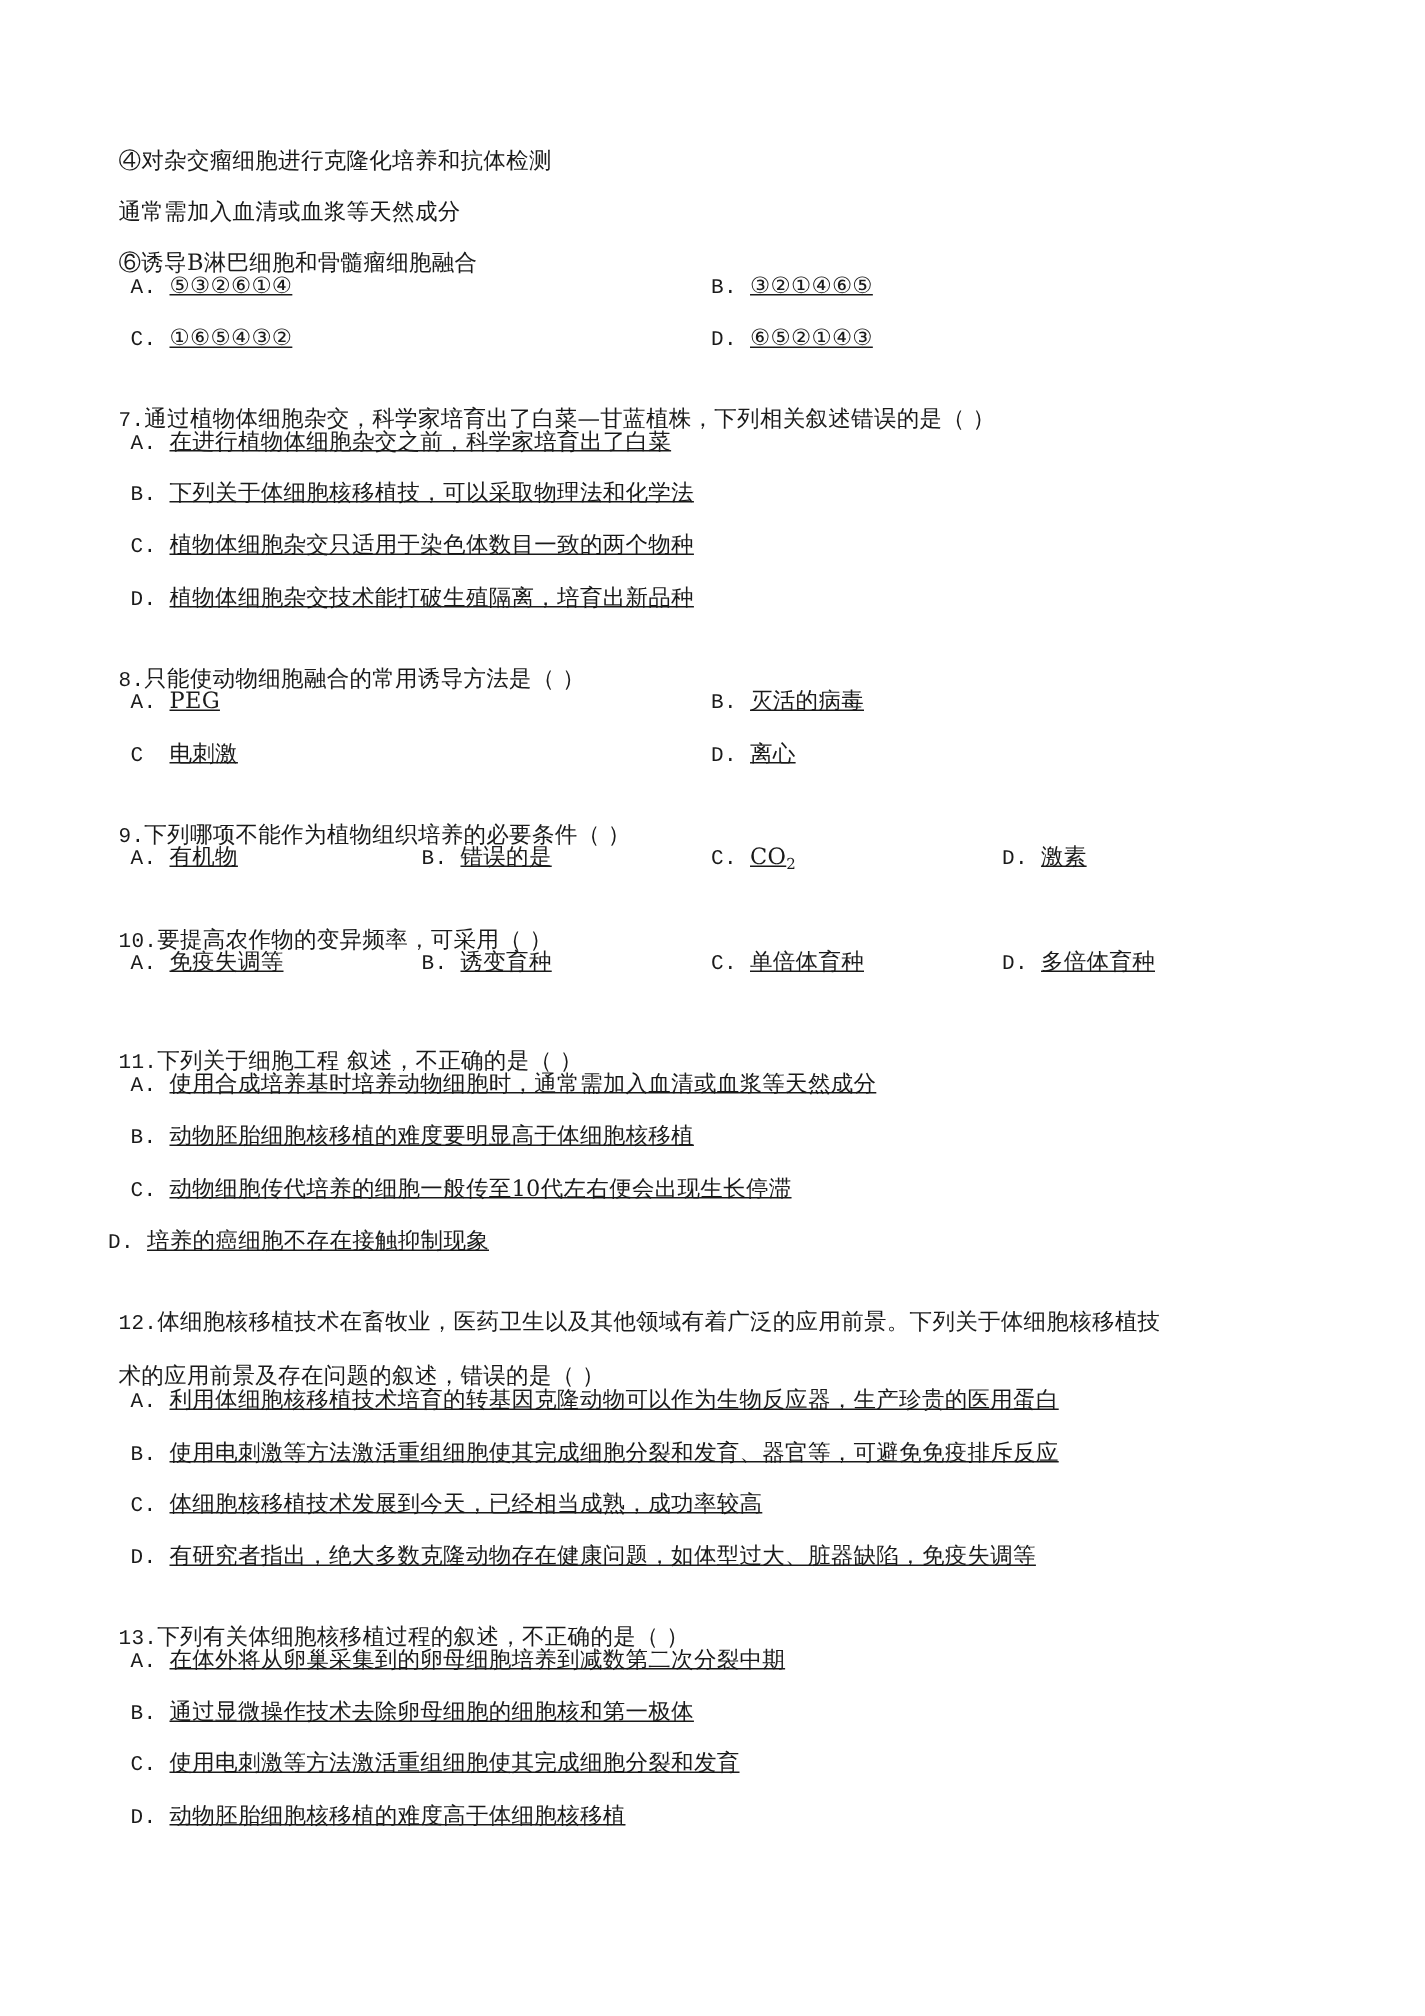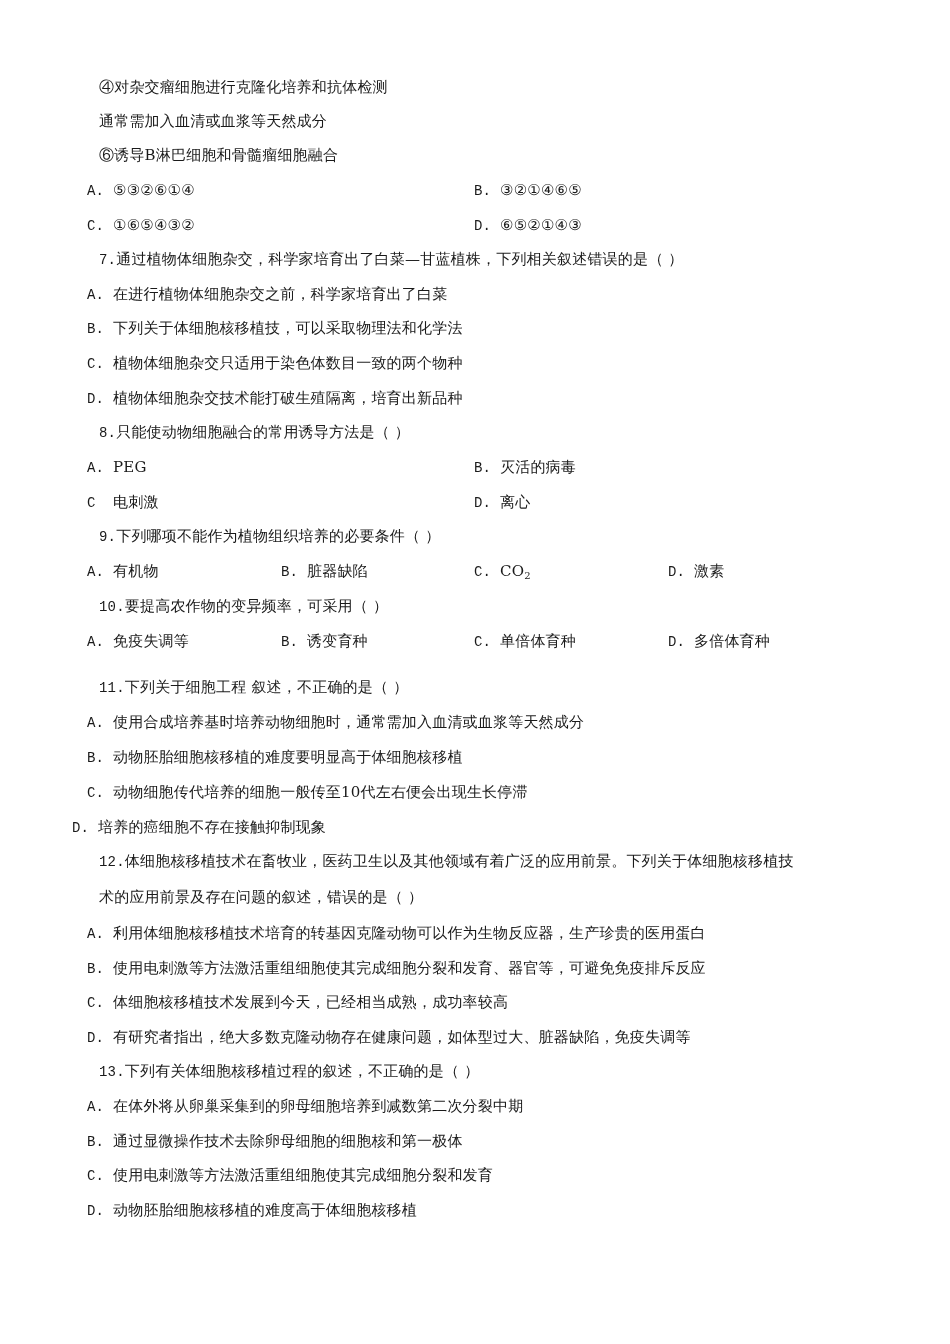--- a/index.html
+++ b/index.html
@@ -10,32 +10,34 @@
     body {
       width: 950px;
       height: 1344px;
       position: relative;
       overflow: hidden;
       font-family: "DejaVu Serif", "Liberation Serif", serif;
       color: #1a1a1a;
     }
     .line {
       position: absolute;
-      left: 99px;
+      left: 79px;
       font-size: 15px;
       line-height: 20px;
       white-space: nowrap;
       letter-spacing: 0.2px;
+      margin-top: 20px;
     }
     .opt {
       position: absolute;
       font-size: 15px;
       line-height: 20px;
       white-space: nowrap;
       letter-spacing: 0.2px;
+      text-decoration: underline;
     }
     .opt .letter {
       display: inline-block;
       width: 26px;
       font-family: "Liberation Mono", "DejaVu Sans Mono", monospace;
       font-size: 14px;
     }
     .stem .num {
       font-family: "Liberation Mono", "DejaVu Sans Mono", monospace;
       font-size: 14px;
@@ -61,21 +63,21 @@
 <div class="opt" style="left:87px;top:388px"><span class="letter">D.</span><span>植物体细胞杂交技术能打破生殖隔离，培育出新品种</span></div>
 
 <div class="line stem" style="top:422px"><span class="num">8.</span><span>只能使动物细胞融合的常用诱导方法是（      ）</span></div>
 <div class="opt" style="left:87px;top:457px"><span class="letter">A.</span><span>PEG</span></div>
 <div class="opt" style="left:474px;top:457px"><span class="letter">B.</span><span>灭活的病毒</span></div>
 <div class="opt" style="left:87px;top:492px"><span class="letter">C</span><span>电刺激</span></div>
 <div class="opt" style="left:474px;top:492px"><span class="letter">D.</span><span>离心</span></div>
 
 <div class="line stem" style="top:526px"><span class="num">9.</span><span>下列哪项不能作为植物组织培养的必要条件（      ）</span></div>
 <div class="opt" style="left:87px;top:561px"><span class="letter">A.</span><span>有机物</span></div>
-<div class="opt" style="left:281px;top:561px"><span class="letter">B.</span><span>脏器缺陷</span></div>
+<div class="opt" style="left:281px;top:561px"><span class="letter">B.</span><span>错误的是</span></div>
 <div class="opt" style="left:474px;top:561px"><span class="letter">C.</span><span>CO</span><sub>2</sub></div>
 <div class="opt" style="left:668px;top:561px"><span class="letter">D.</span><span>激素</span></div>
 
 <div class="line stem" style="top:596px"><span class="num">10.</span><span>要提高农作物的变异频率，可采用（   ）</span></div>
 <div class="opt" style="left:87px;top:631px"><span class="letter">A.</span><span>免疫失调等</span></div>
 <div class="opt" style="left:281px;top:631px"><span class="letter">B.</span><span>诱变育种</span></div>
 <div class="opt" style="left:474px;top:631px"><span class="letter">C.</span><span>单倍体育种</span></div>
 <div class="opt" style="left:668px;top:631px"><span class="letter">D.</span><span>多倍体育种</span></div>
 
 <div class="line stem" style="top:677px"><span class="num">11.</span><span>下列关于细胞工程   叙述，不正确的是（    ）</span></div>

